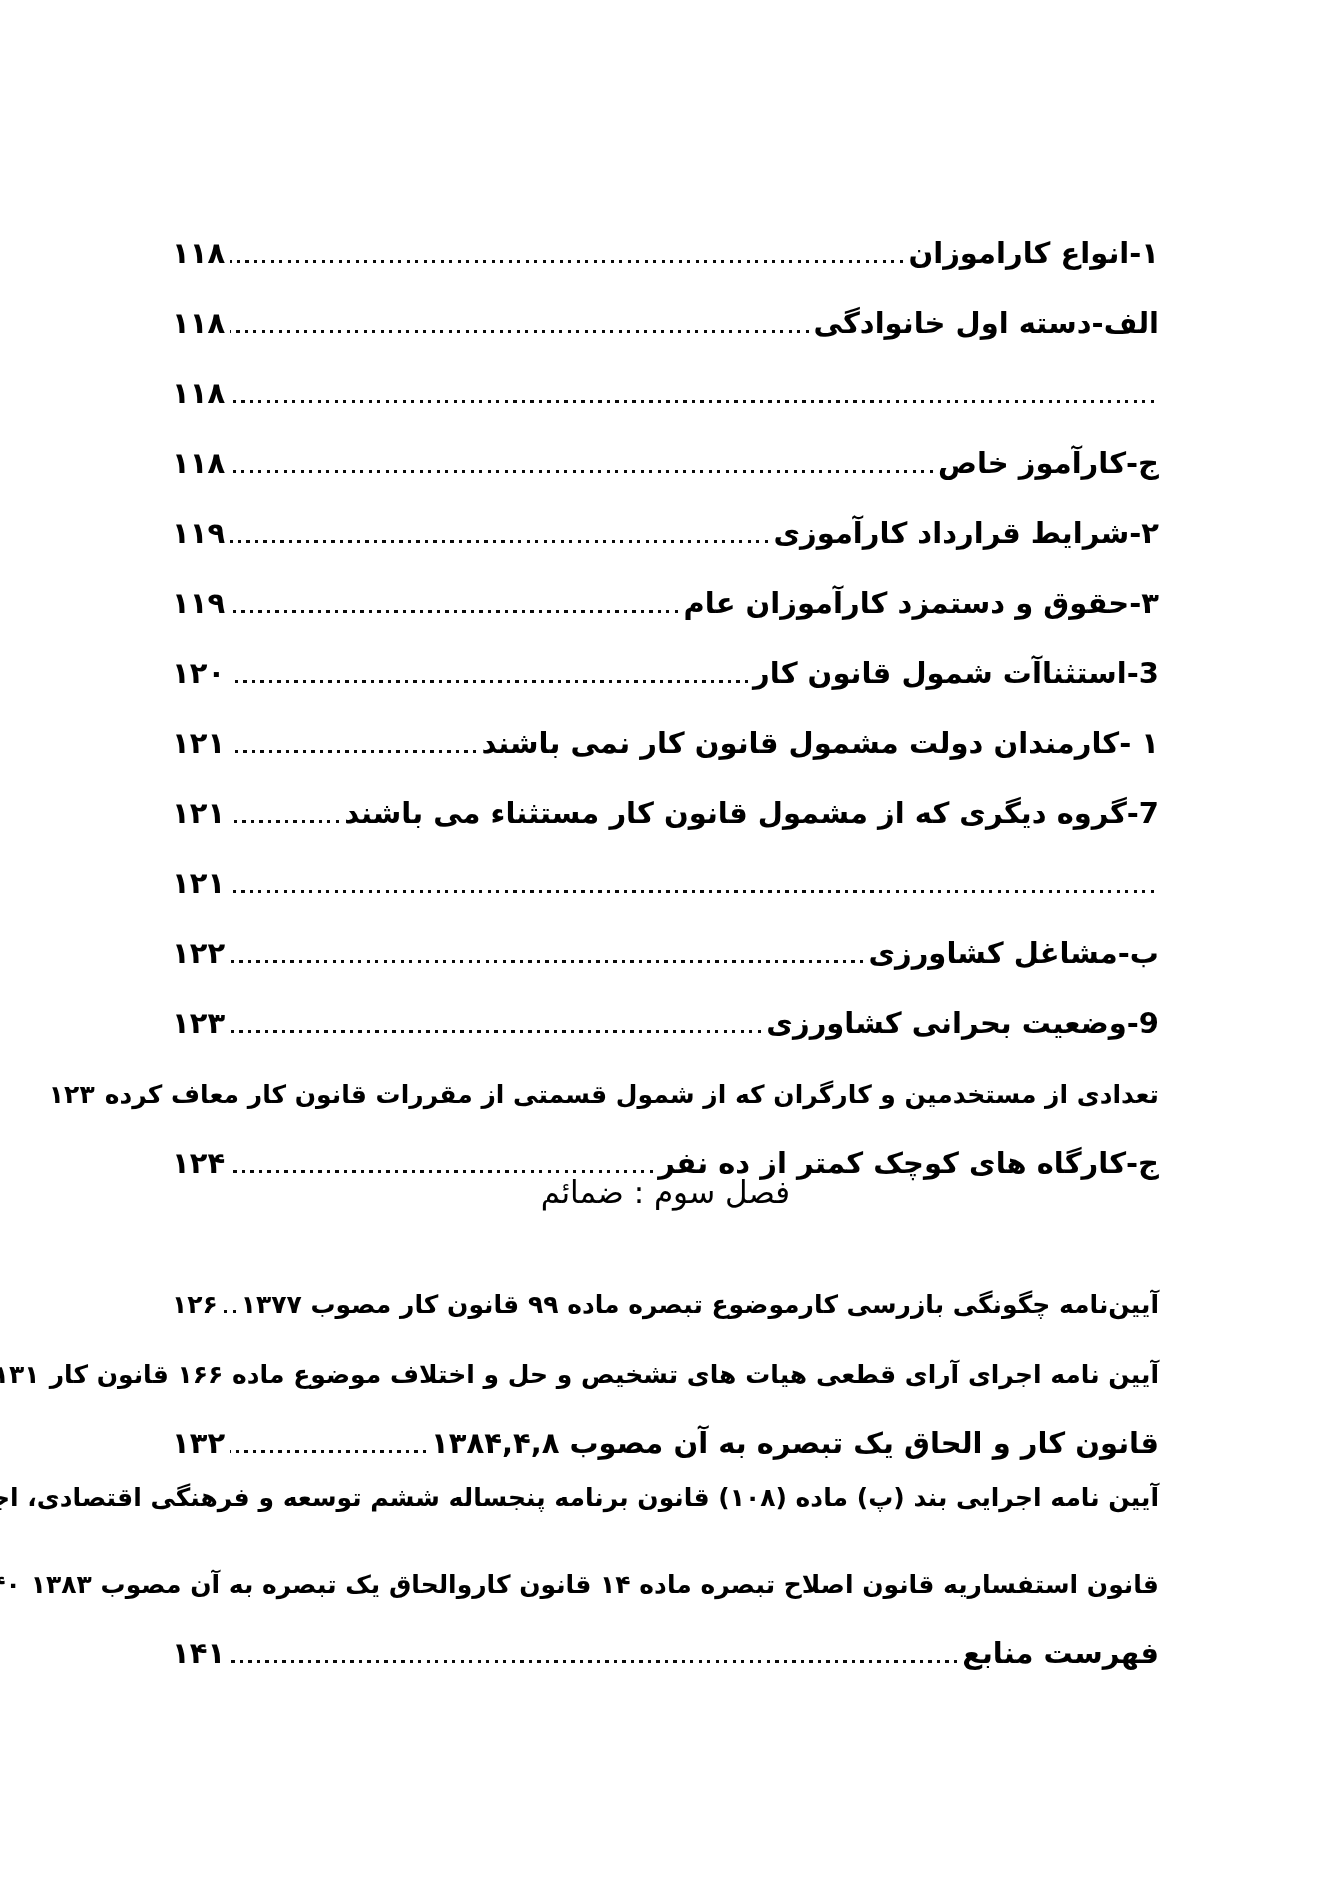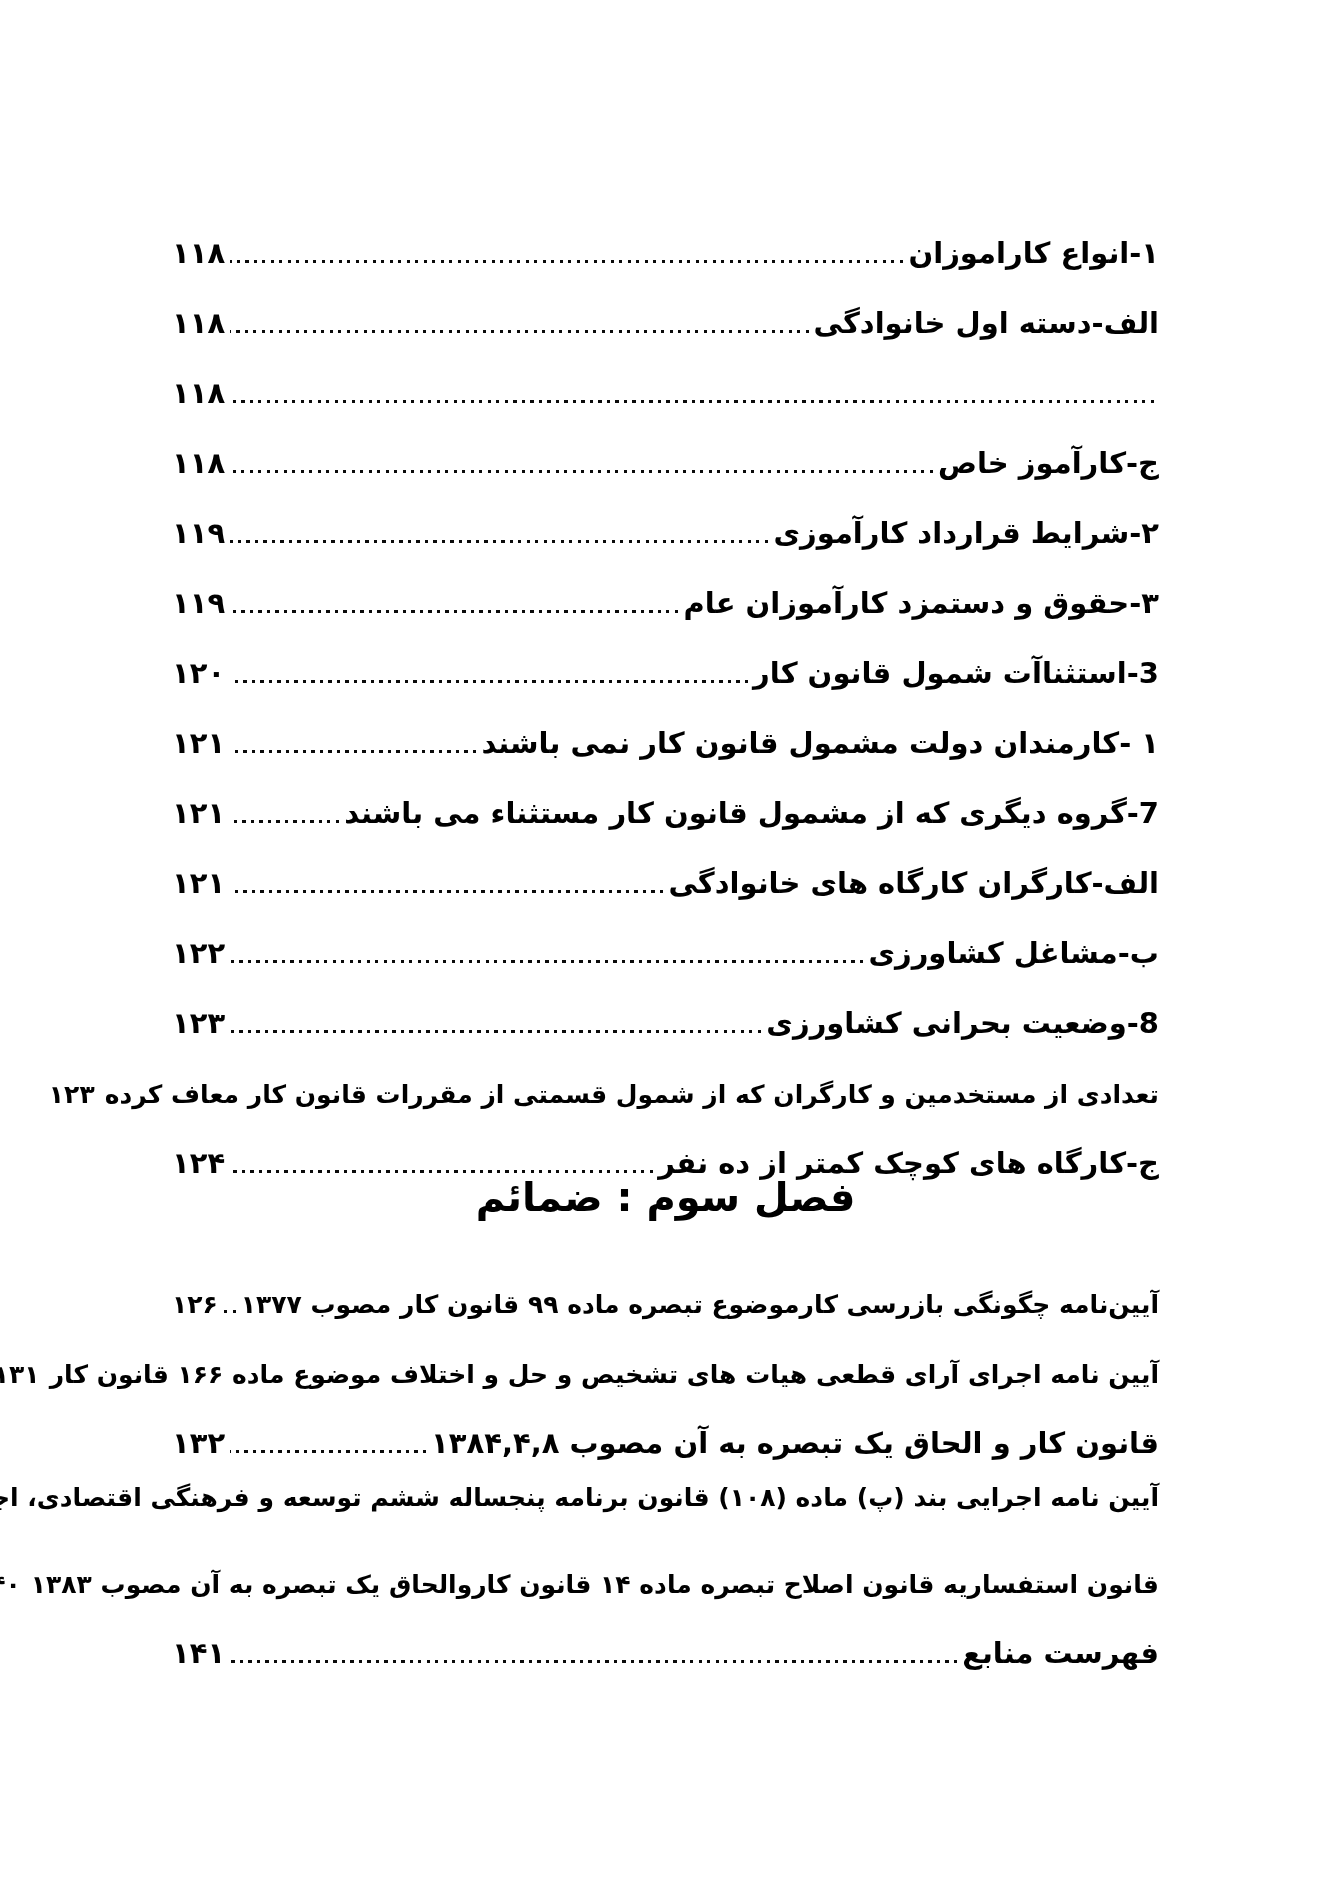--- a/index.html
+++ b/index.html
@@ -59,22 +59,22 @@
   }
   .pagenum {
     flex: 0 0 auto;
     margin-top: 40px;
   }
   .chapter-heading {
     height: 70px;
     box-sizing: border-box;
     padding-top: 14px;
     text-align: center;
-    font-size: 40px;
-    font-weight: bold;
+    font-size: 31px;
+    font-weight: normal;
   }
 </style>
 </head>
 <body>
 
 <div class="page">
   <div class="toc">
 
     <div class="row">
       <span class="title">۱-انواع کاراموزان</span>
@@ -123,33 +123,32 @@
       <span class="pagenum">۱۲۱</span>
     </div>
 
     <div class="row">
       <span class="title">7-گروه دیگری که از مشمول قانون کار مستثناء می باشند</span>
       <span class="leader"></span>
       <span class="pagenum">۱۲۱</span>
     </div>
 
     <div class="row">
-      <span class="title">الف-کارگران کارگاه های خانوادگی</span>
       <span class="leader"></span>
       <span class="pagenum">۱۲۱</span>
     </div>
 
     <div class="row">
       <span class="title">ب-مشاغل کشاورزی</span>
       <span class="leader"></span>
       <span class="pagenum">۱۲۲</span>
     </div>
 
     <div class="row">
-      <span class="title">8-وضعیت بحرانی کشاورزی</span>
+      <span class="title">9-وضعیت بحرانی کشاورزی</span>
       <span class="leader"></span>
       <span class="pagenum">۱۲۳</span>
     </div>
 
     <div class="row small">
       <span class="title">تعدادی از مستخدمین و کارگران که از شمول قسمتی از مقررات قانون کار معاف کرده</span>
       <span class="leader"></span>
       <span class="pagenum">۱۲۳</span>
     </div>
 

